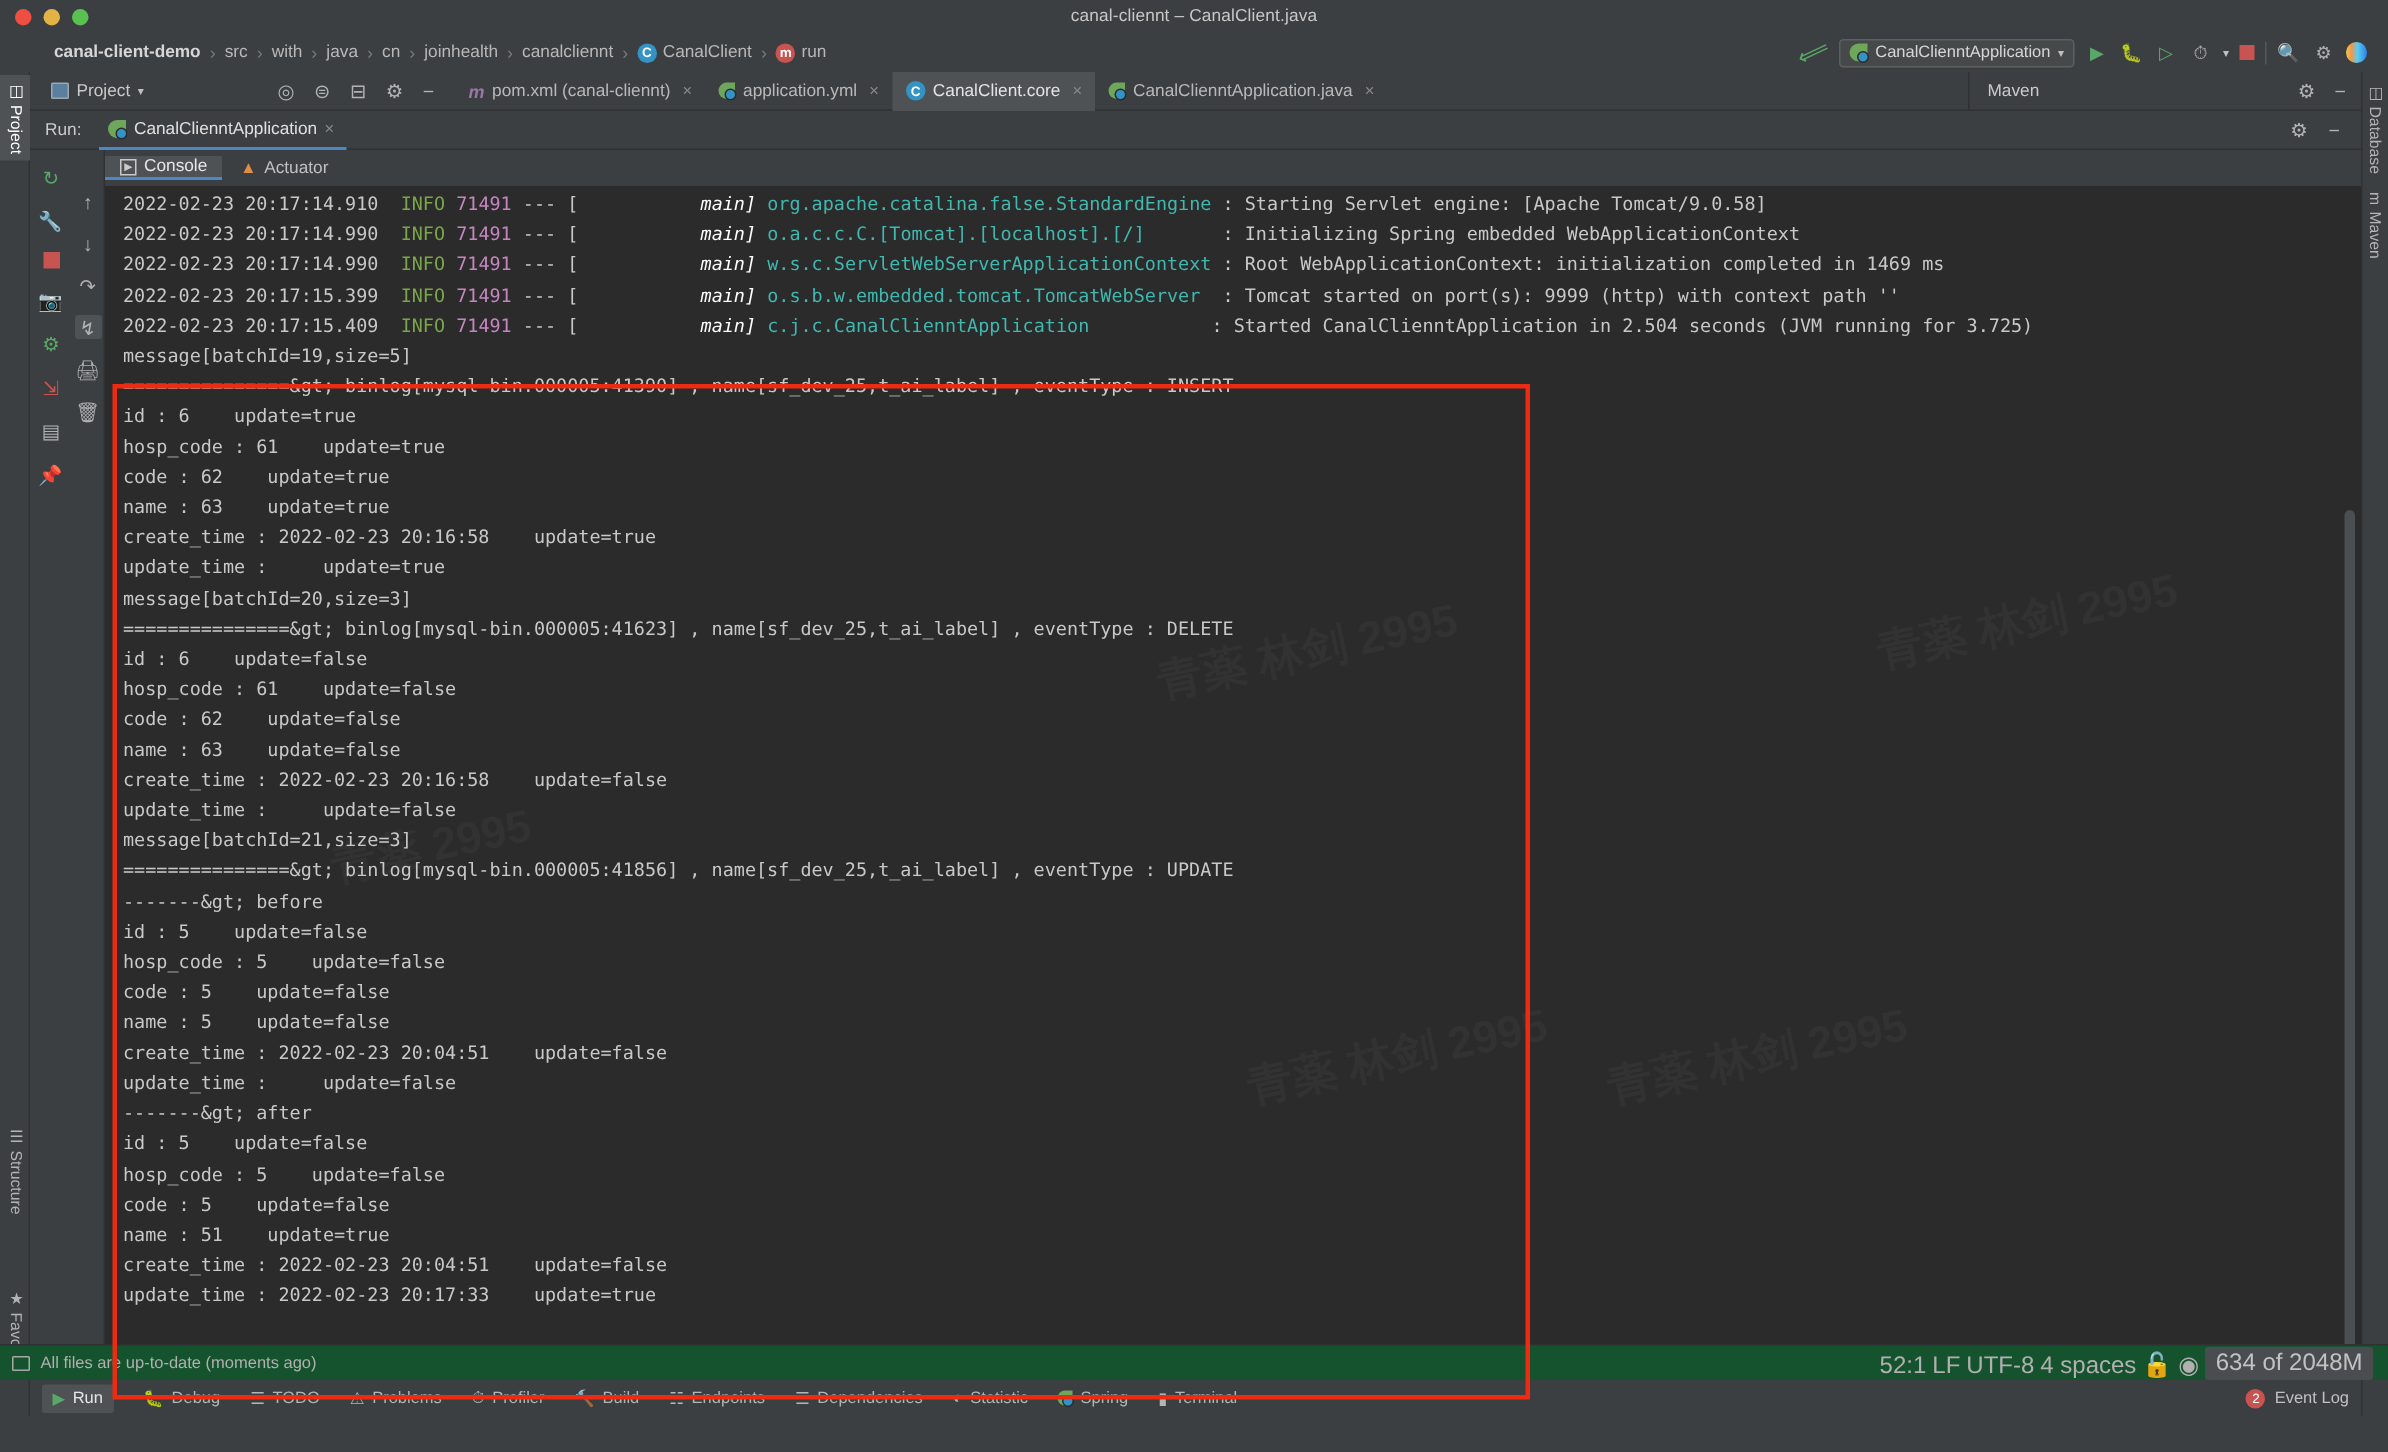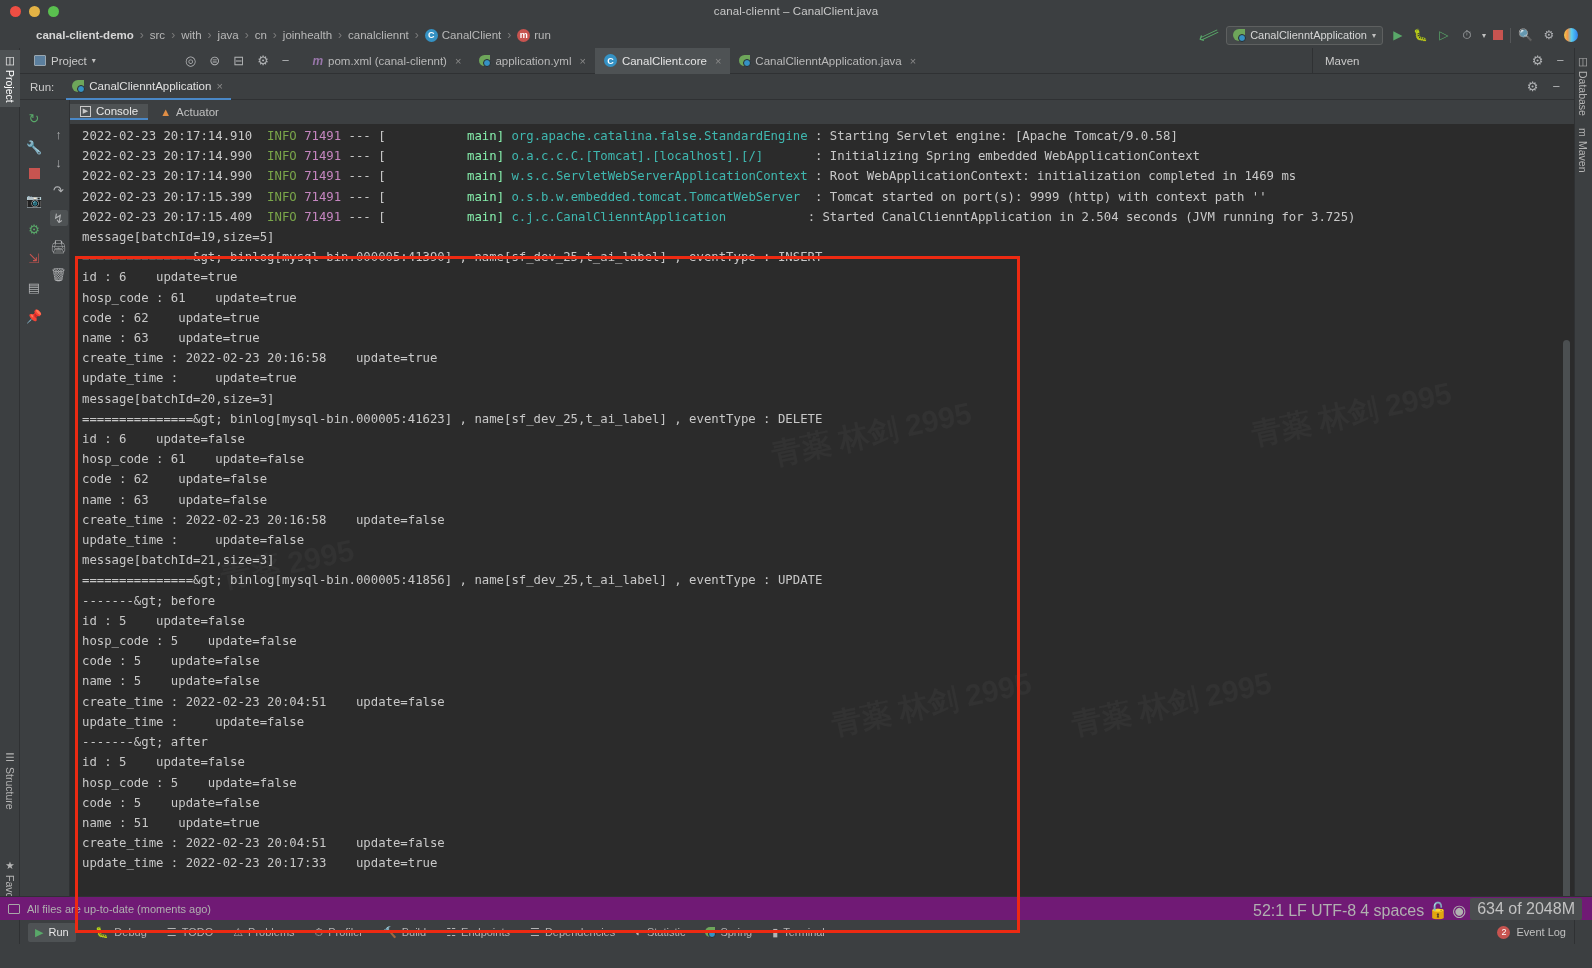--- a/index.html
+++ b/index.html
@@ -167,21 +167,21 @@
   .console-inner { padding: 2px 0 0 12px; }
   pre.line {
     font-family: "DejaVu Sans Mono", "Liberation Mono", monospace;
     font-size: 12.3px; line-height: 20.2px; color: #c8c8c8;
     white-space: pre; margin: 0;
   }
   .c-time { color: #c8c8c8; }
   .c-info { color: #7aa64a; }
   .c-pid  { color: #c586c0; }
   .c-dash { color: #c8c8c8; }
-  .c-thread { color: #86efac; }
+  .c-thread { color: #ffffff; font-style: italic; }
   .c-logger { color: #3fb8b0; }
   .c-msg { color: #c8c8c8; }
 
   
   .cscroll {
     position: absolute; right: 4px; top: 216px; width: 7px; height: 580px;
     background: #4b4f51; border-radius: 4px;
   }
 
   
@@ -199,21 +199,21 @@
   .bb-item.sel { background: #4e5254; padding: 3px 7px; border-radius: 2px; color: #e6e6e6; }
   .bb-right { margin-left: auto; display: flex; align-items: center; gap: 6px; padding-right: 8px; }
   .badge2 {
     width: 13px; height: 13px; border-radius: 50%; background: #c75450; color: #fff;
     font-size: 9px; display: inline-flex; align-items: center; justify-content: center;
   }
 
   
   .statusbar {
     position: absolute; left: 0; top: 896px; width: 1592px; height: 24px;
-    background: #701a75; display: flex; align-items: center; border-top: 1px solid #2f3133;
+    background: #14532d; display: flex; align-items: center; border-top: 1px solid #2f3133;
   }
   .sb-left { display: flex; align-items: center; gap: 7px; padding-left: 8px; font-size: 11px; color: #b0b0b0; }
   .sb-right { margin-left: auto; display: flex; align-items: flex-end; gap: 4px; padding-right: 10px;
               font-size: 16px; color: #b0b0b0; }
   .mem { background: #4a4d4f; padding: 2px 7px; border-radius: 2px; color: #c2c2c2; }
   .mon { width: 12px; height: 10px; border: 1.4px solid #a8a8a8; border-radius: 1px; }
 
   
   .wm { position: absolute; color: rgba(255,255,255,0.035); font-size: 30px;
         font-weight: bold; pointer-events: none; z-index: 5; transform: rotate(-12deg); }

